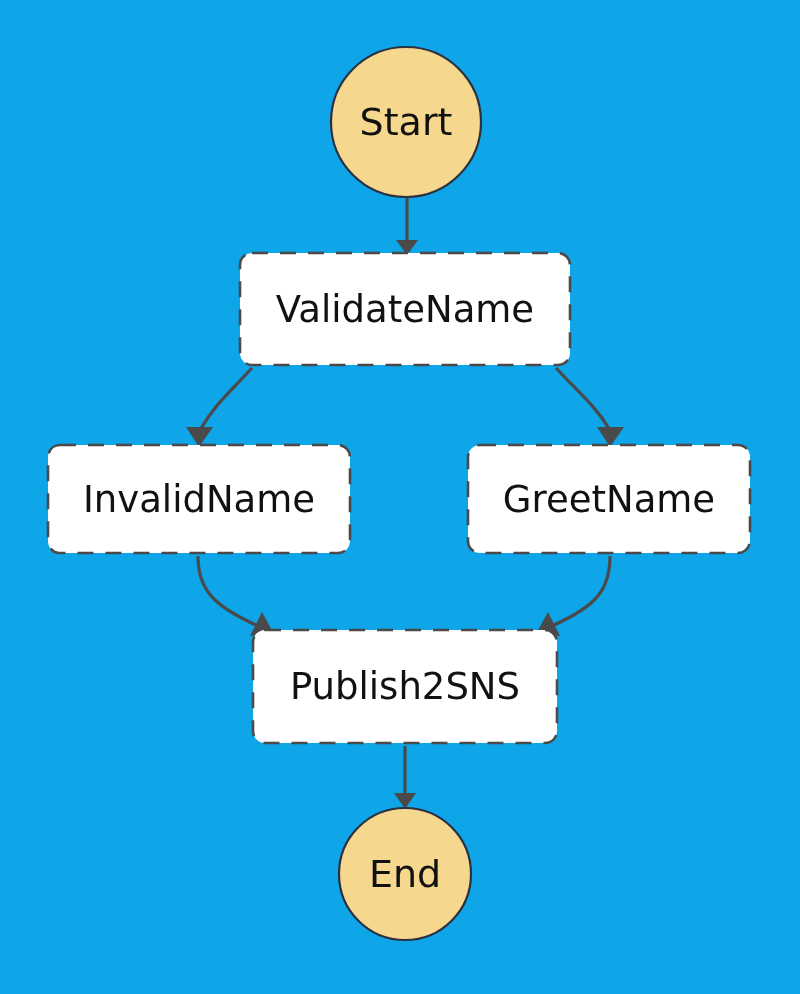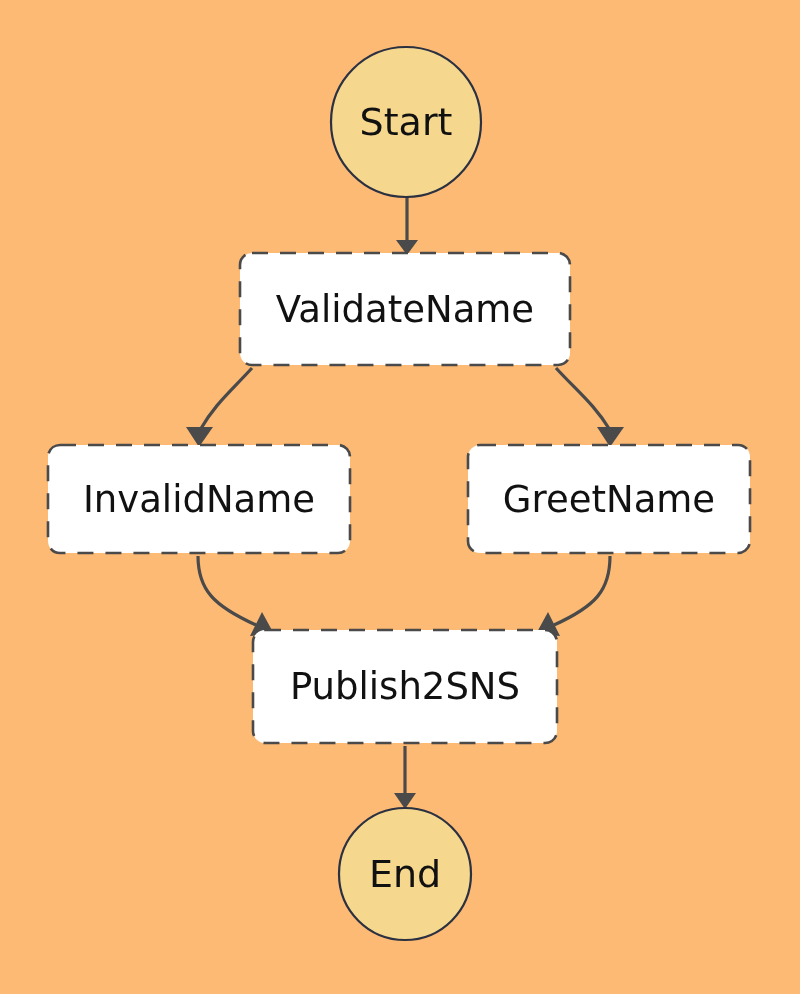--- a/index.html
+++ b/index.html
@@ -7,21 +7,21 @@
     padding: 0;
     background: #ffffff;
   }
   body {
     font-family: "DejaVu Sans", sans-serif;
   }
   #diagram-canvas {
     position: relative;
     width: 800px;
     height: 994px;
-    background: #fdba74;
+    background: #0ea5e9;
     overflow: hidden;
     text-align: right;
   }
   #flow-svg {
     position: absolute;
     top: 0;
     left: 0;
     width: 800px;
     height: 994px;
   }

